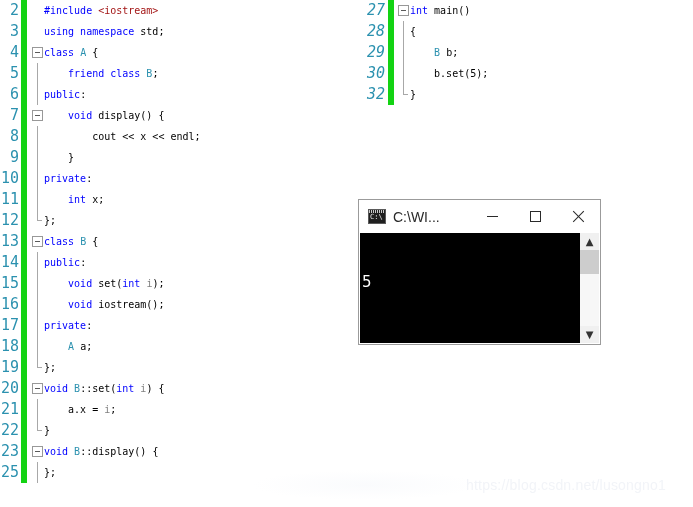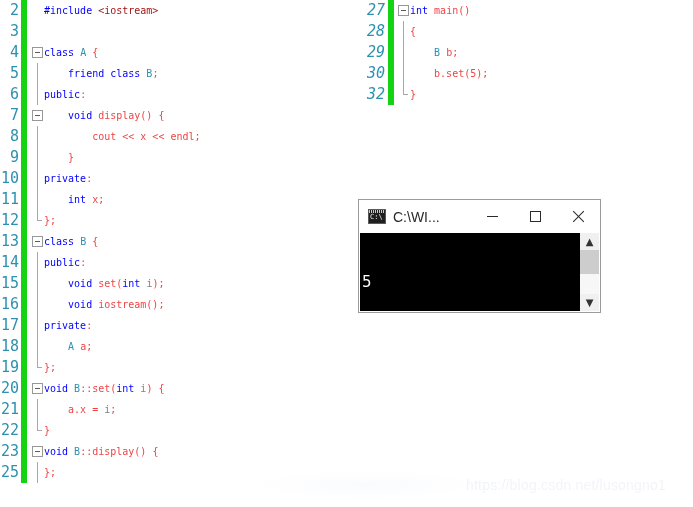--- a/index.html
+++ b/index.html
@@ -66,25 +66,25 @@
     color:#000000;
     white-space:pre;
   }
   .pane-left .code{left:44px;}
   .pane-right .code{left:60px;}
 
   .kw{color:#0000ff;}
   .type{color:#2b91af;}
   .str{color:#a31515;}
   .var{color:#808080;}
-  .pl{color:#ef4444;}
+  .pl{color:#000000;}
 
   
   .console{
-    position:absolute;left:358px;top:199px;width:243px;height:114px;
+    position:absolute;left:358px;top:199px;width:243px;height:146px;
     background:#ffffff;
     border:1px solid #9b9b9b;
     box-sizing:border-box;
     box-shadow:0 0 0 0 rgba(0,0,0,0);
   }
   .titlebar{
     position:relative;height:33px;background:#ffffff;
     display:flex;align-items:center;
   }
   .cmd-icon{
@@ -157,21 +157,21 @@
     background:radial-gradient(ellipse at center,#fafbfd 0%,rgba(255,255,255,0) 70%);
   }
 </style>
 </head>
 <body>
 
 <div class="editor">
 
   <div class="pane pane-left">
       <div class="row"><span class="gutter-num">2</span><span class="changebar"></span><span class="foldcol"></span><span class="code"><span class="kw">#include </span><span class="str">&lt;iostream&gt;</span></span></div>
-      <div class="row"><span class="gutter-num">3</span><span class="changebar"></span><span class="foldcol"></span></div>
+      <div class="row"><span class="gutter-num">3</span><span class="changebar"></span><span class="foldcol"></span><span class="code"><span class="kw">using namespace </span><span class="pl">std;</span></span></div>
       <div class="row"><span class="gutter-num">4</span><span class="changebar"></span><span class="foldcol"><span class="foldbox"></span></span><span class="code"><span class="kw">class </span><span class="type">A</span><span class="pl"> {</span></span></div>
       <div class="row"><span class="gutter-num">5</span><span class="changebar"></span><span class="foldcol"><span class="guide"></span></span><span class="code"><span class="kw">    friend class </span><span class="type">B</span><span class="pl">;</span></span></div>
       <div class="row"><span class="gutter-num">6</span><span class="changebar"></span><span class="foldcol"><span class="guide"></span></span><span class="code"><span class="kw">public</span><span class="pl">:</span></span></div>
       <div class="row"><span class="gutter-num">7</span><span class="changebar"></span><span class="foldcol"><span class="foldbox"></span></span><span class="code"><span class="kw">    void </span><span class="pl">display() {</span></span></div>
       <div class="row"><span class="gutter-num">8</span><span class="changebar"></span><span class="foldcol"><span class="guide"></span></span><span class="code"><span class="pl">        cout &lt;&lt; x &lt;&lt; endl;</span></span></div>
       <div class="row"><span class="gutter-num">9</span><span class="changebar"></span><span class="foldcol"><span class="guide"></span></span><span class="code"><span class="pl">    }</span></span></div>
       <div class="row"><span class="gutter-num">10</span><span class="changebar"></span><span class="foldcol"><span class="guide"></span></span><span class="code"><span class="kw">private</span><span class="pl">:</span></span></div>
       <div class="row"><span class="gutter-num">11</span><span class="changebar"></span><span class="foldcol"><span class="guide"></span></span><span class="code"><span class="kw">    int </span><span class="pl">x;</span></span></div>
       <div class="row"><span class="gutter-num">12</span><span class="changebar"></span><span class="foldcol"><span class="guide end"></span></span><span class="code"><span class="pl">};</span></span></div>
       <div class="row"><span class="gutter-num">13</span><span class="changebar"></span><span class="foldcol"><span class="foldbox"></span></span><span class="code"><span class="kw">class </span><span class="type">B</span><span class="pl"> {</span></span></div>

